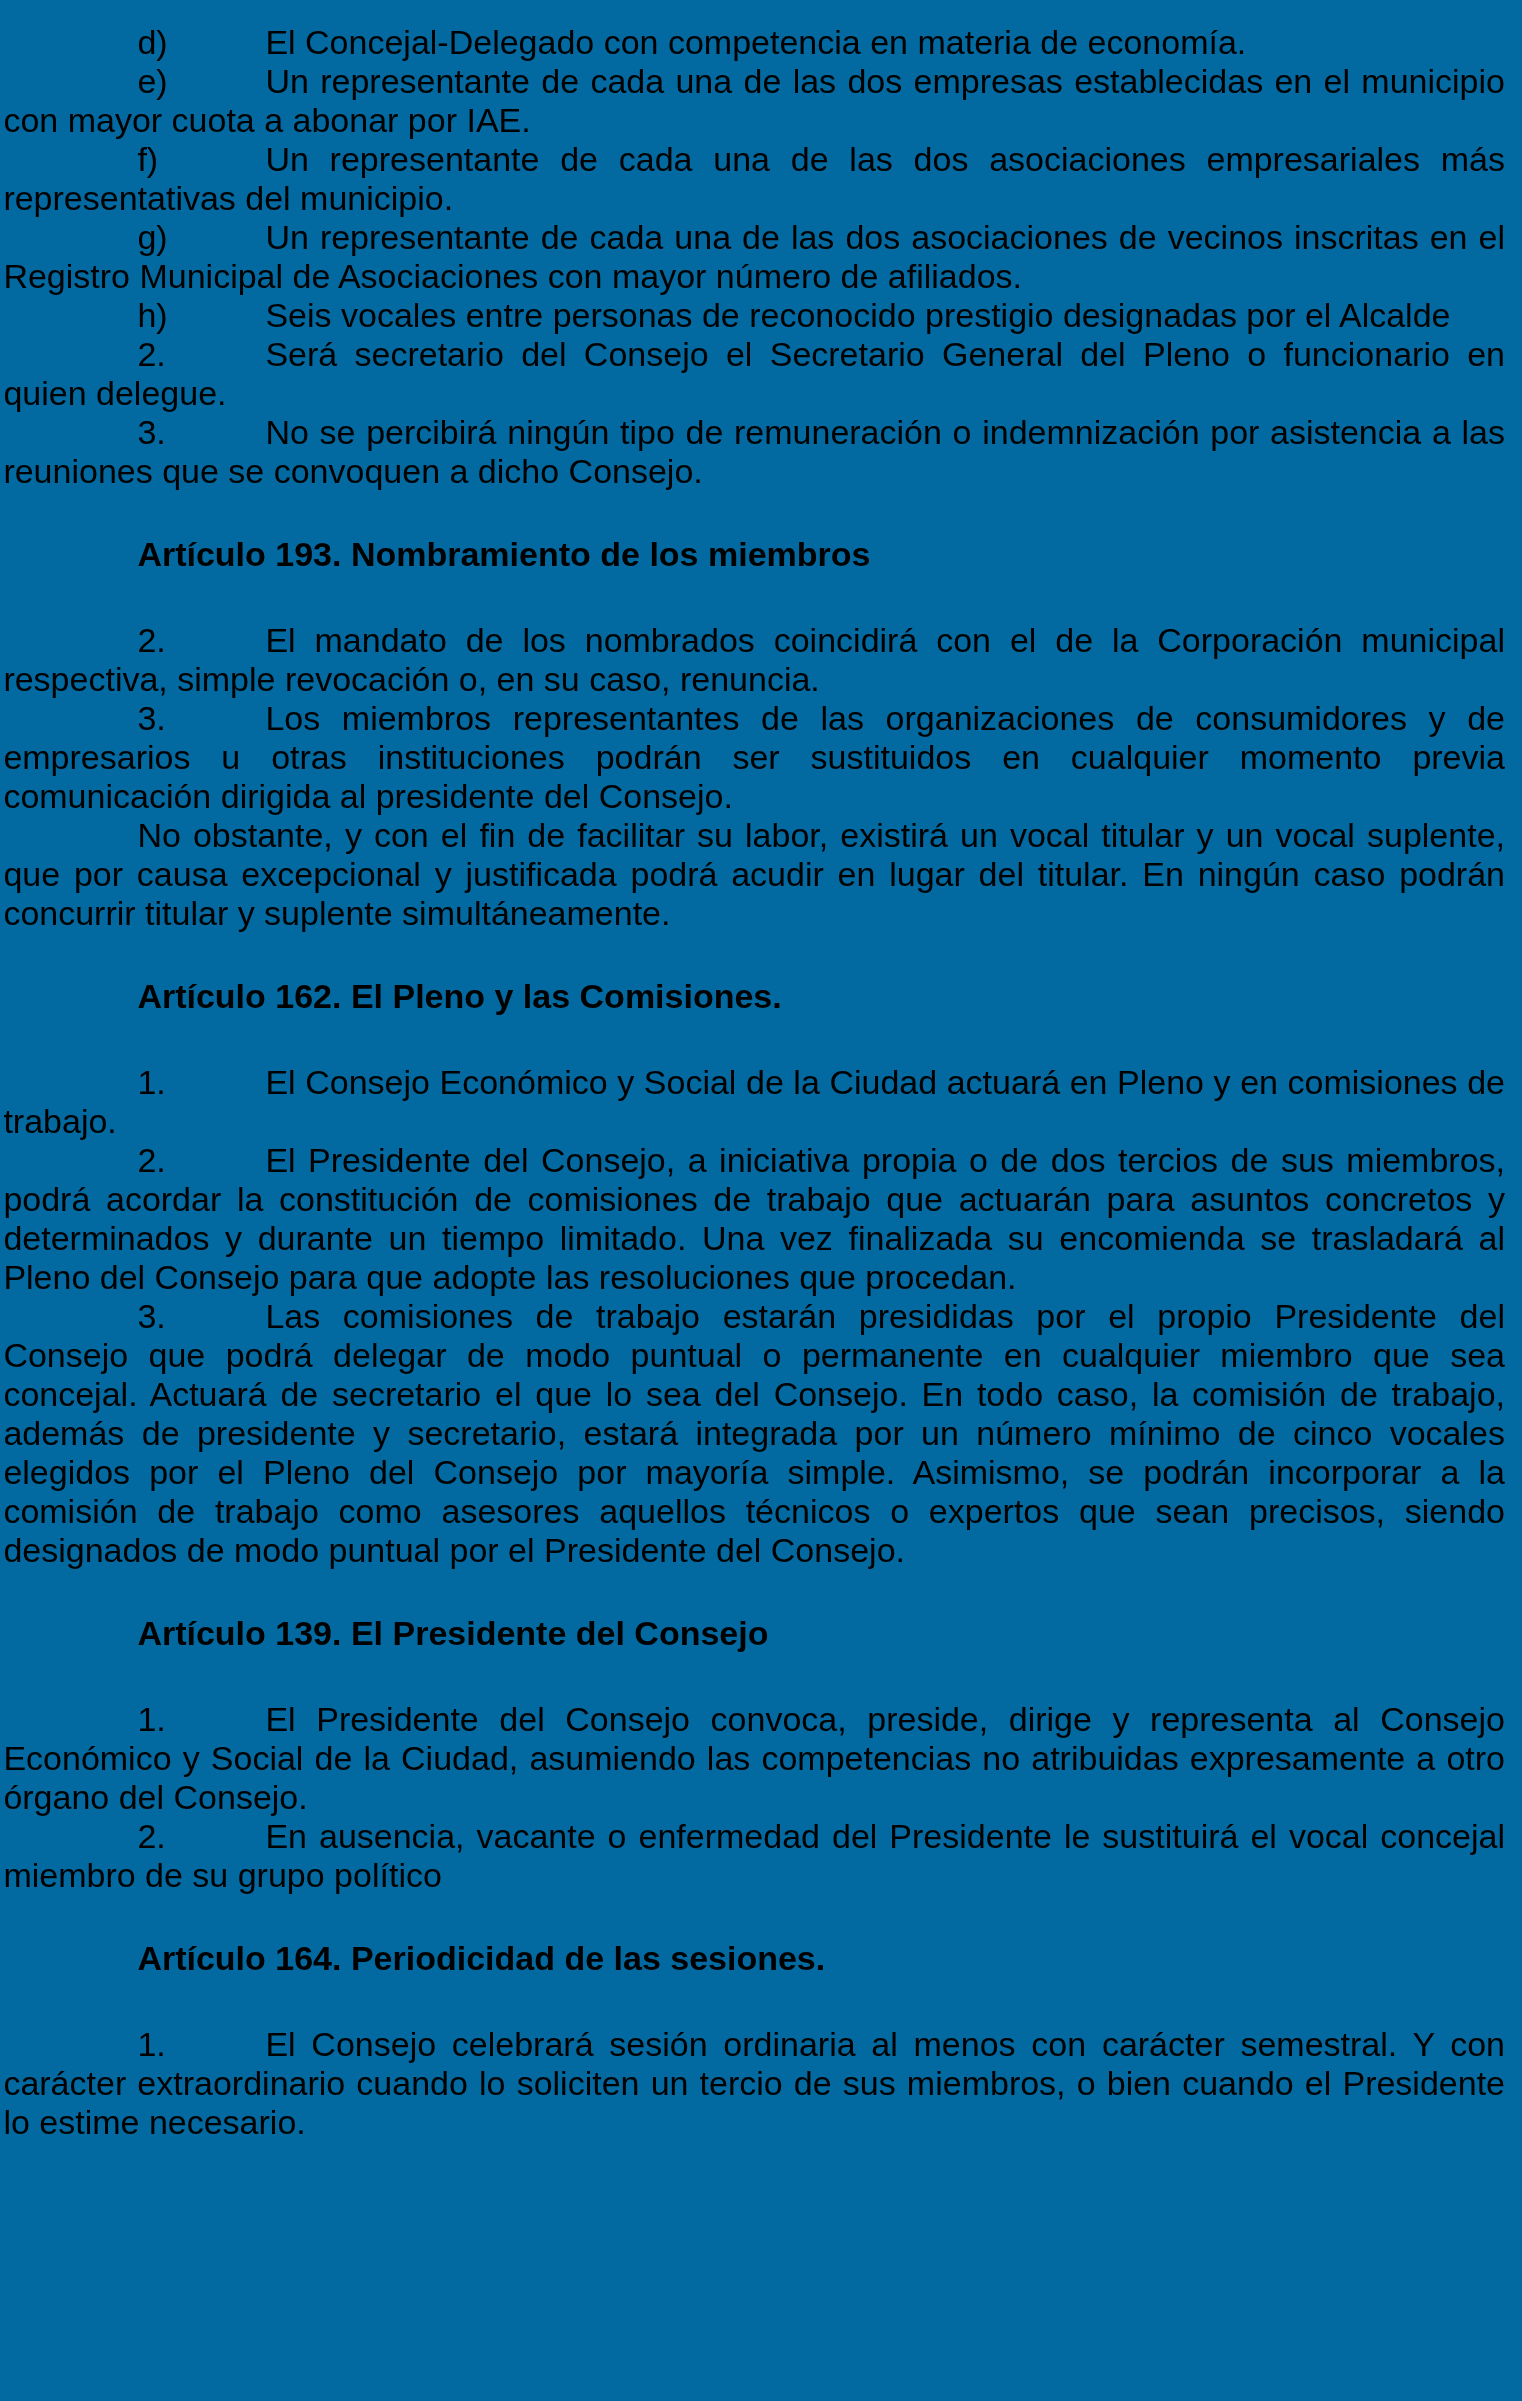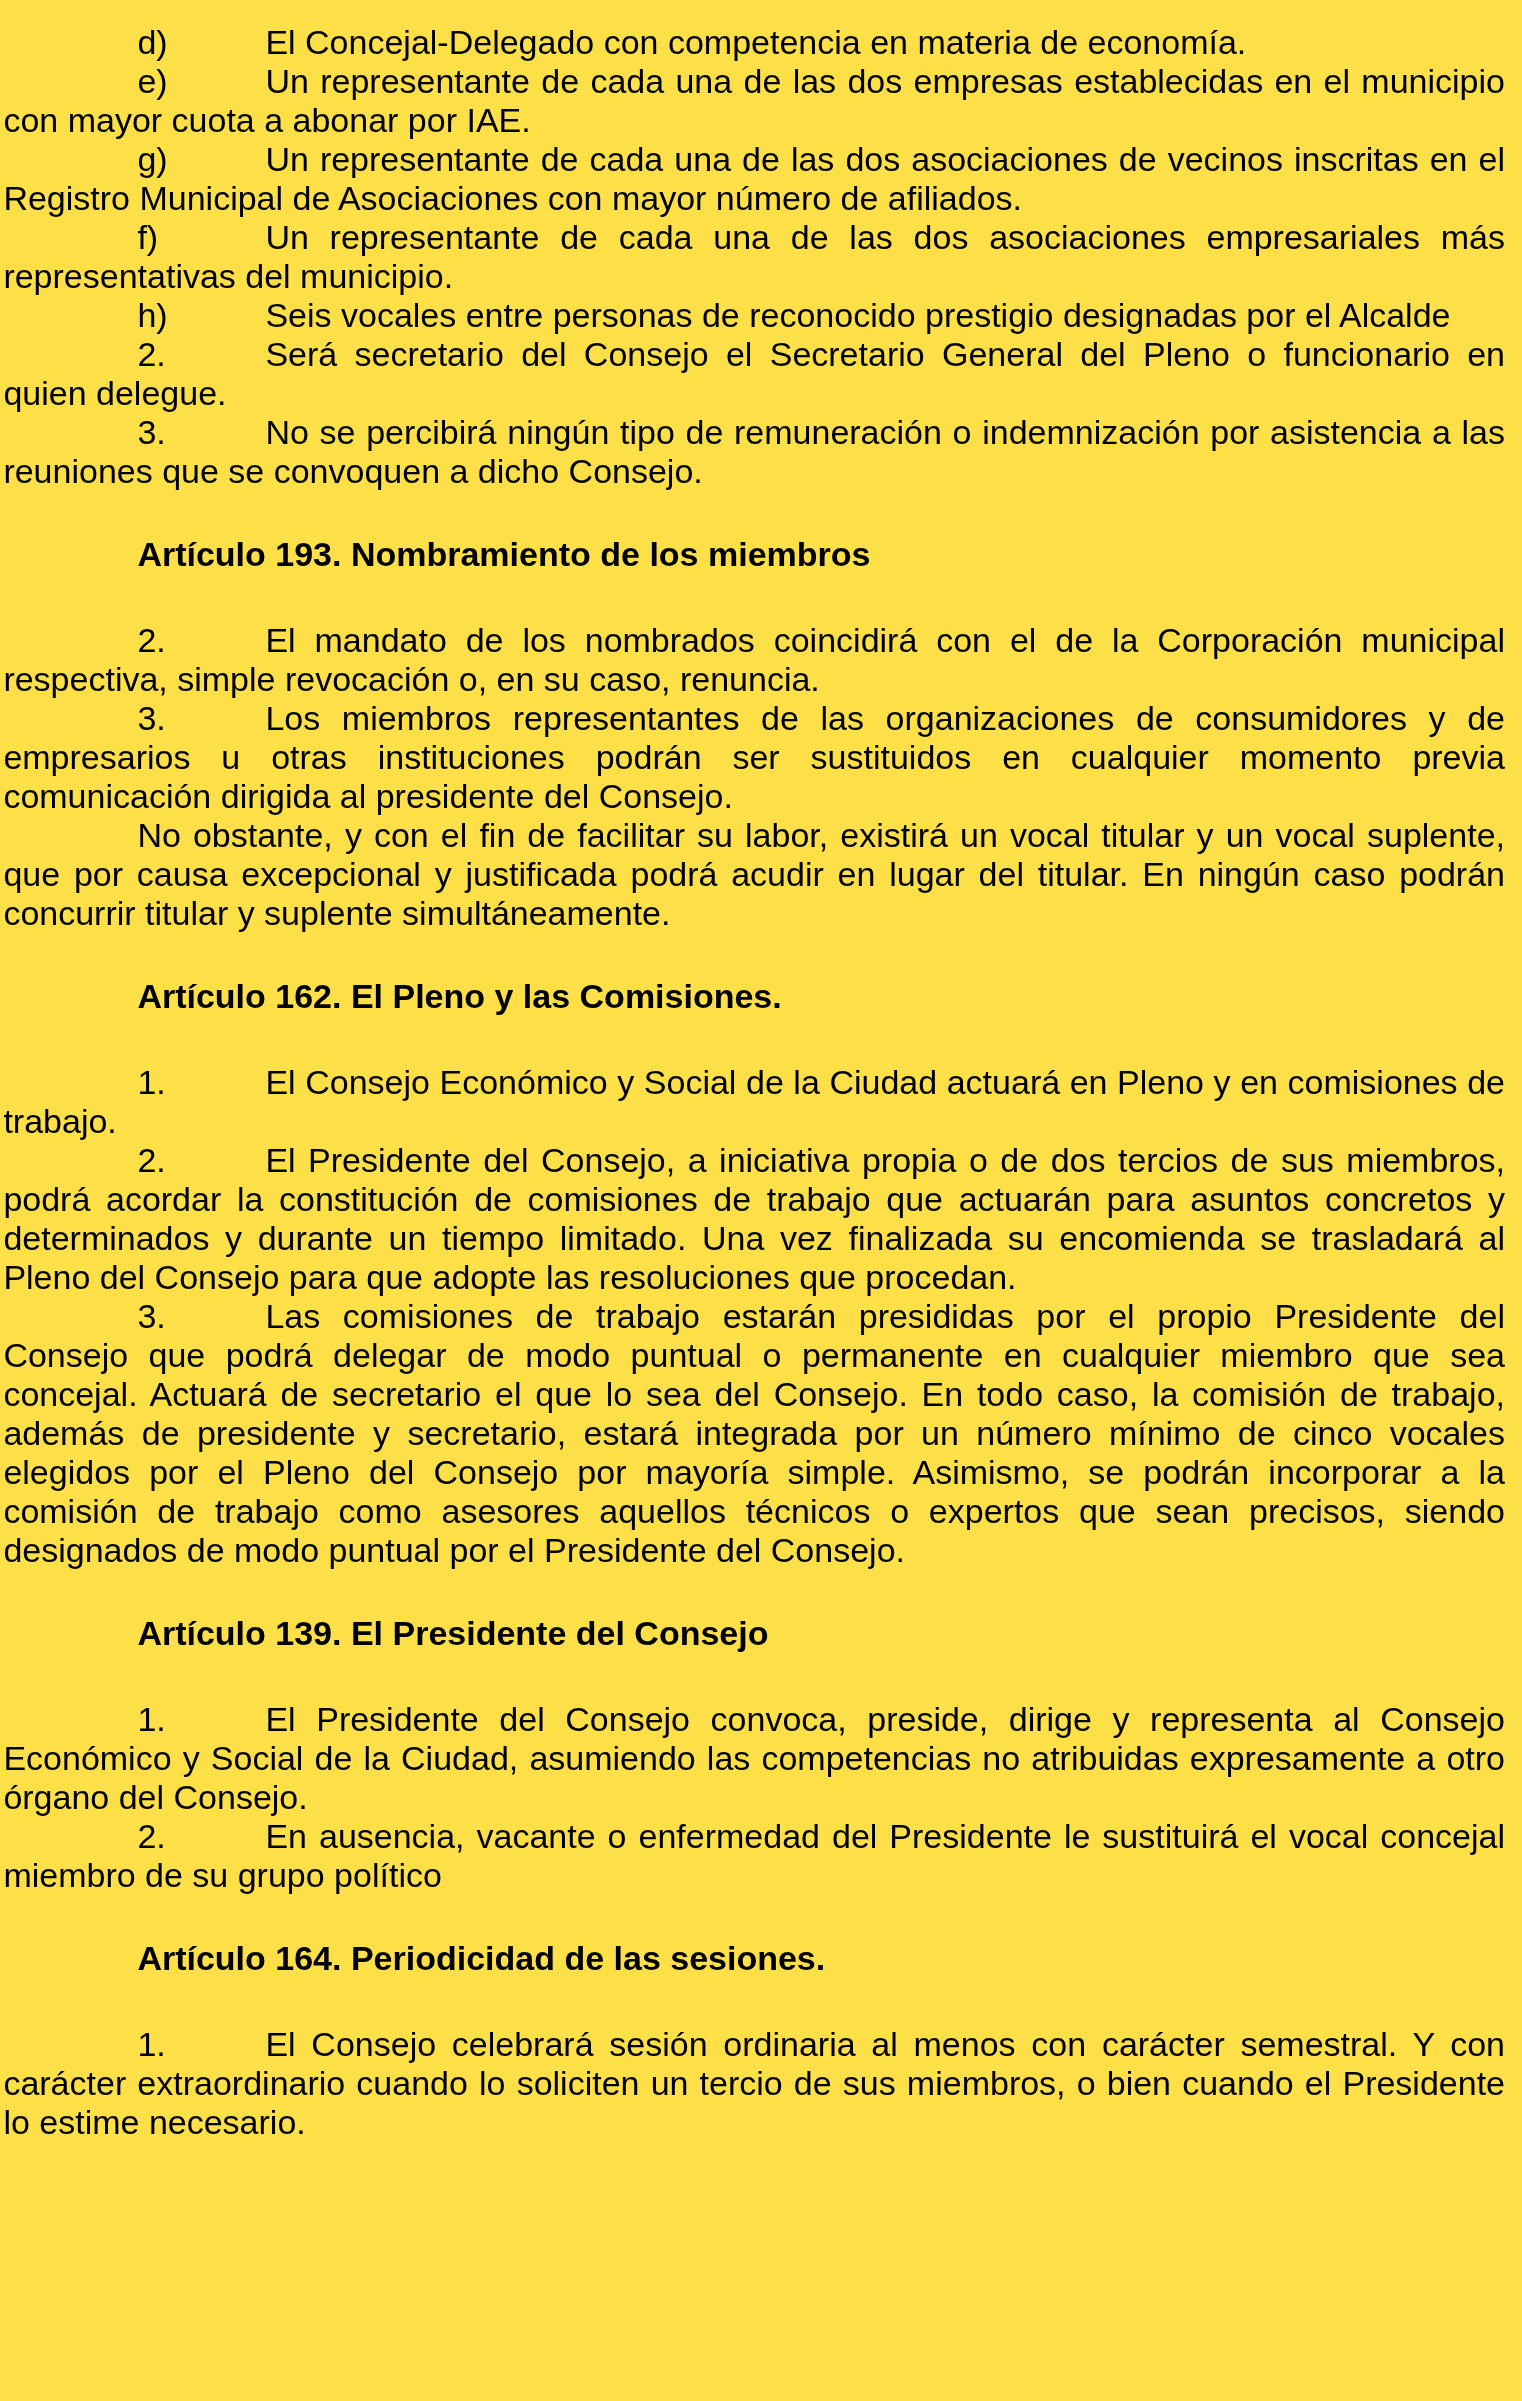--- a/index.html
+++ b/index.html
@@ -2,21 +2,21 @@
 <html style="font-size:13.5px"><head>
 <meta charset="utf-8">
 <title>Document</title>
 <style>
   * { box-sizing: border-box; }
   html, body { margin: 0; padding: 0; background: #ffffff; }
   .page {
     position: relative;
     width: 1522px;
     min-height: 2401px;
-    background: #fde047;
+    background: #0369a1;
     color: #000000;
     padding: 23px 17px 0 3.4px;
     font-family: "Liberation Sans", "DejaVu Sans", sans-serif;
     font-size: 34px;
     line-height: 39px;
   }
   .para {
     margin: 0;
     text-align: justify;
     text-indent: 134px;
@@ -35,23 +35,23 @@
 </style>
 </head>
 <body>
 
 <div class="page">
 
   <p class="para"><span class="mk">d)</span><span>El Concejal-Delegado con competencia en materia de economía.</span></p>
 
   <p class="para"><span class="mk">e)</span><span>Un representante de cada una de las dos empresas establecidas en el municipio con mayor cuota a abonar por IAE.</span></p>
 
+  <p class="para"><span class="mk">f)</span><span>Un representante de cada una de las dos asociaciones empresariales más representativas del municipio.</span></p>
+
   <p class="para"><span class="mk">g)</span><span>Un representante de cada una de las dos asociaciones de vecinos inscritas en el Registro Municipal de Asociaciones con mayor número de afiliados.</span></p>
-
-  <p class="para"><span class="mk">f)</span><span>Un representante de cada una de las dos asociaciones empresariales más representativas del municipio.</span></p>
 
   <p class="para"><span class="mk">h)</span><span>Seis vocales entre personas de reconocido prestigio designadas por el Alcalde</span></p>
 
   <p class="para"><span class="mk">2.</span><span>Será secretario del Consejo el Secretario General del Pleno o funcionario en quien delegue.</span></p>
 
   <p class="para"><span class="mk">3.</span><span>No se percibirá ningún tipo de remuneración o indemnización por asistencia a las reuniones que se convoquen a dicho Consejo.</span></p>
 
   <p class="para heading">Artículo 193. Nombramiento de los miembros</p>
 
 

